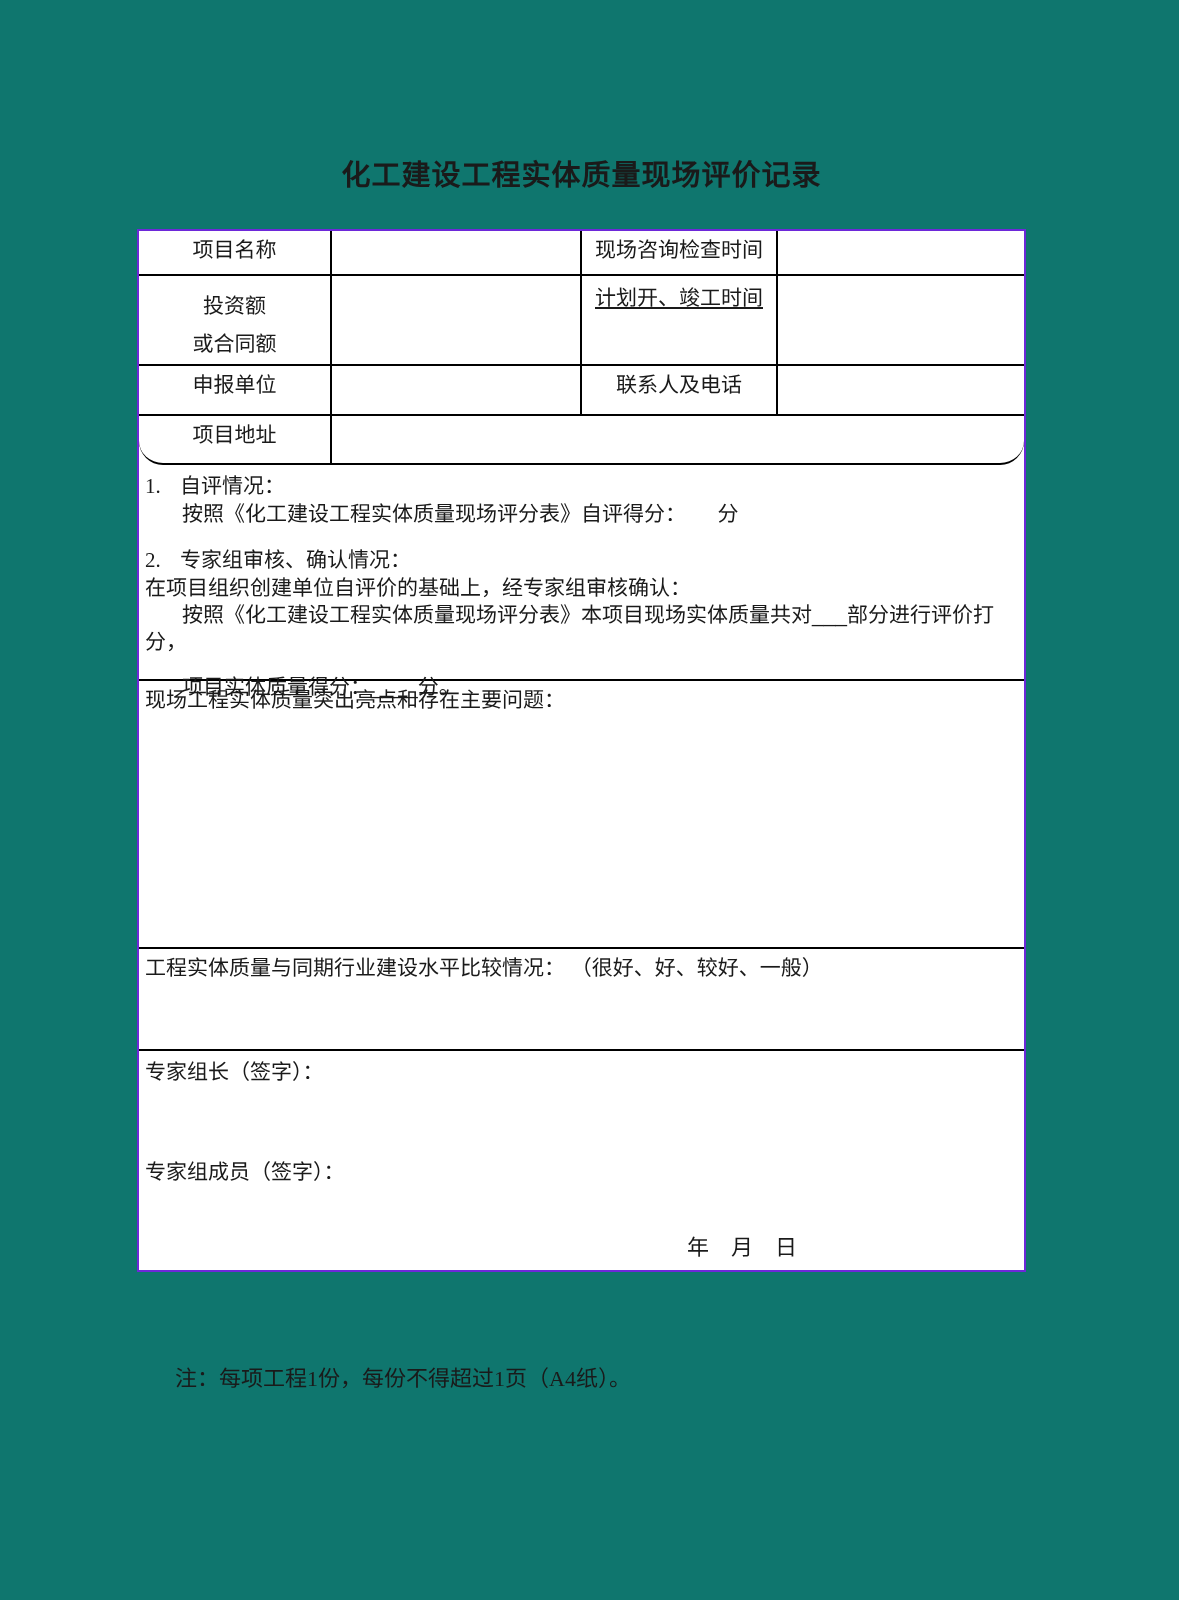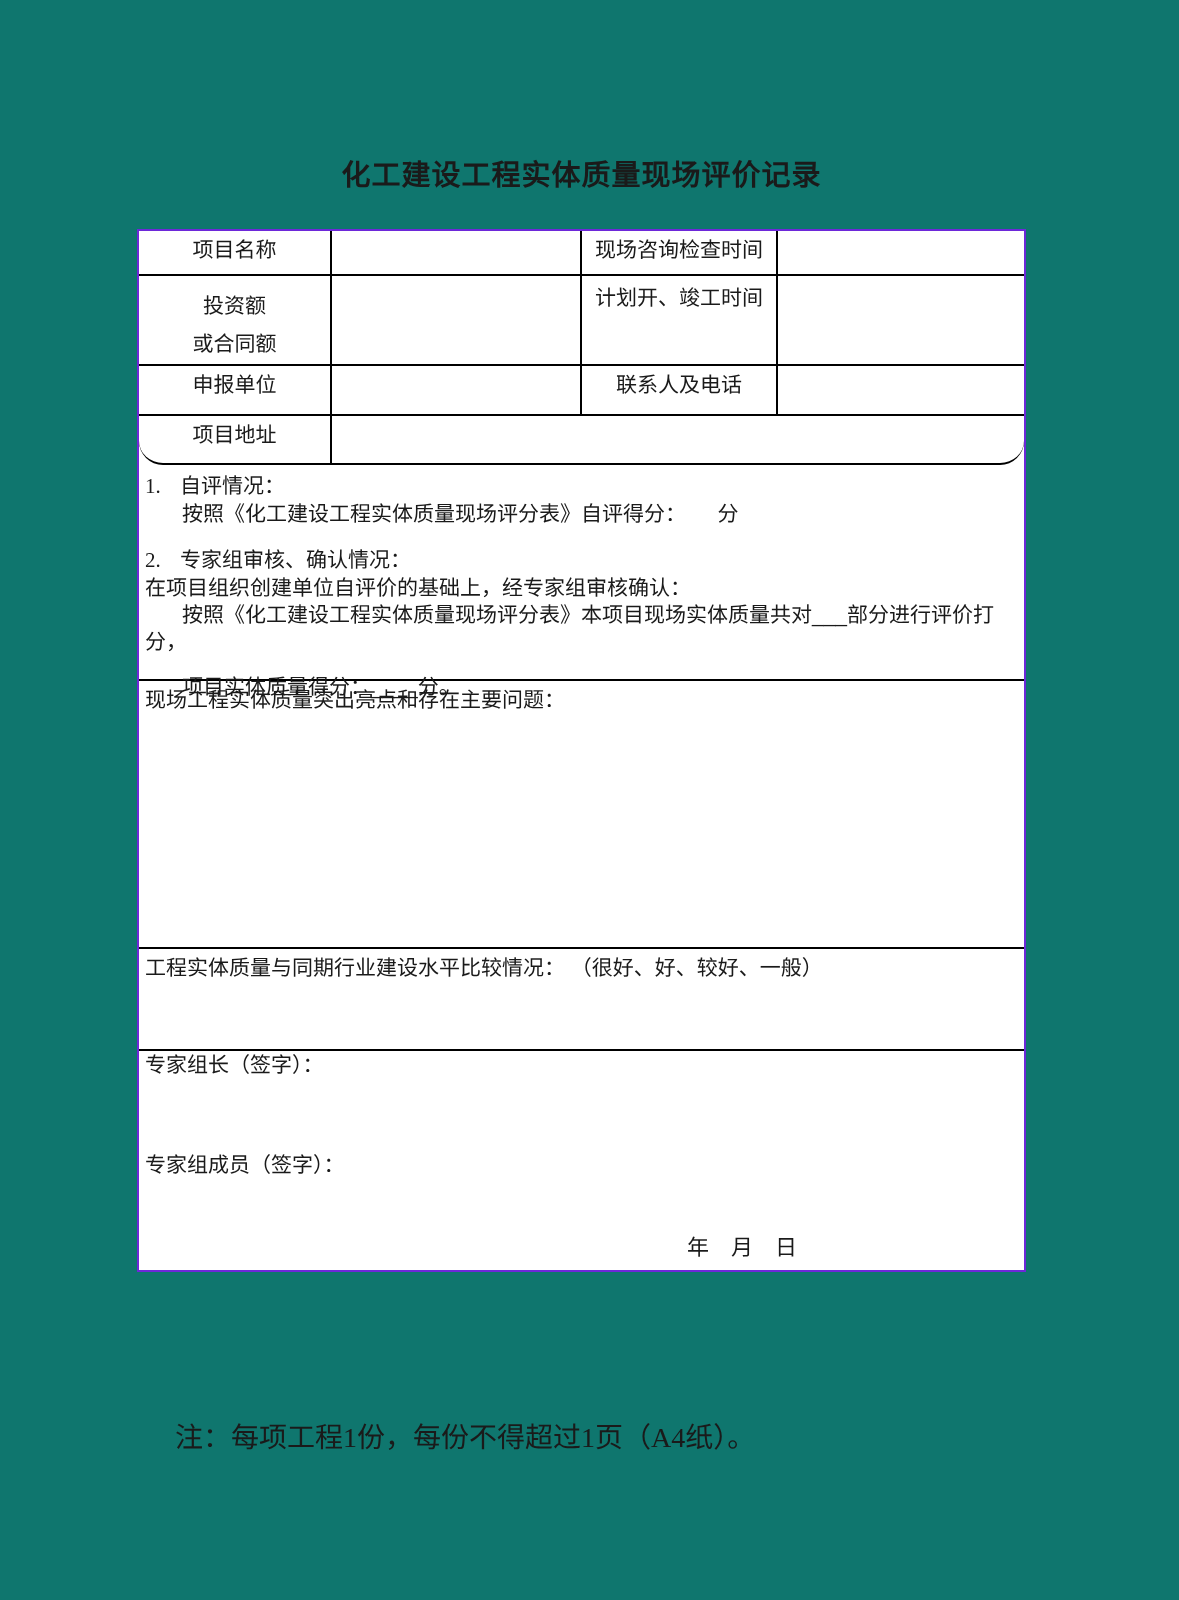--- a/index.html
+++ b/index.html
@@ -49,21 +49,21 @@
   .w3 { width: 196px; }
   .w4 { flex: 1; }
   .label {
     display: flex;
     justify-content: center;
     align-items: flex-start;
     padding-top: 7px;
     font-size: 21px;
     line-height: 24px;
   }
-  .label.pt10 { padding-top: 10px; }
+  .label.pt10 { padding-top: 10px; text-decoration: underline; }
   .label-stack {
     flex-direction: column;
     align-items: center;
     gap: 14px;
     padding-top: 10px;
   }
   .sec {
     display: block;
     padding-left: 6px;
     padding-right: 10px;
@@ -71,32 +71,32 @@
   }
   .s12 { padding-top: 8px; line-height: 27px; }
   .eval-line { line-height: 27px; }
   .eval-line.indent { text-indent: 37px; }
   .item-head { font-family: "Liberation Serif", serif; }
   .item-head .num { display: inline-block; width: 35px; }
   .vgap.g1 { height: 20px; }
   .vgap.g2 { height: 18px; }
   .sec-header { padding-top: 6px; font-size: 21px; line-height: 26px; }
   .sign-line { font-size: 21px; line-height: 27px; }
-  .sign-line.leader { }
+  .sign-line.leader { padding-top: 7px; }
   .sign-line.members { margin-top: 73px; }
   .date-line {
     position: absolute;
     top: 178px; left: 548px;
     font-size: 22px;
     font-family: Liberation Serif, serif;
   }
   .footnote {
     position: absolute;
-    left: 175px; top: 1415px;
-    font-size: 28px;
+    left: 175px; top: 1360px;
+    font-size: 22px;
     font-family: "Liberation Serif", serif;
     text-align: center;
   }
 </style>
 </head>
 <body>
 
 <div class="page">
 
   <h1 class="doc-title">化工建设工程实体质量现场评价记录</h1>

